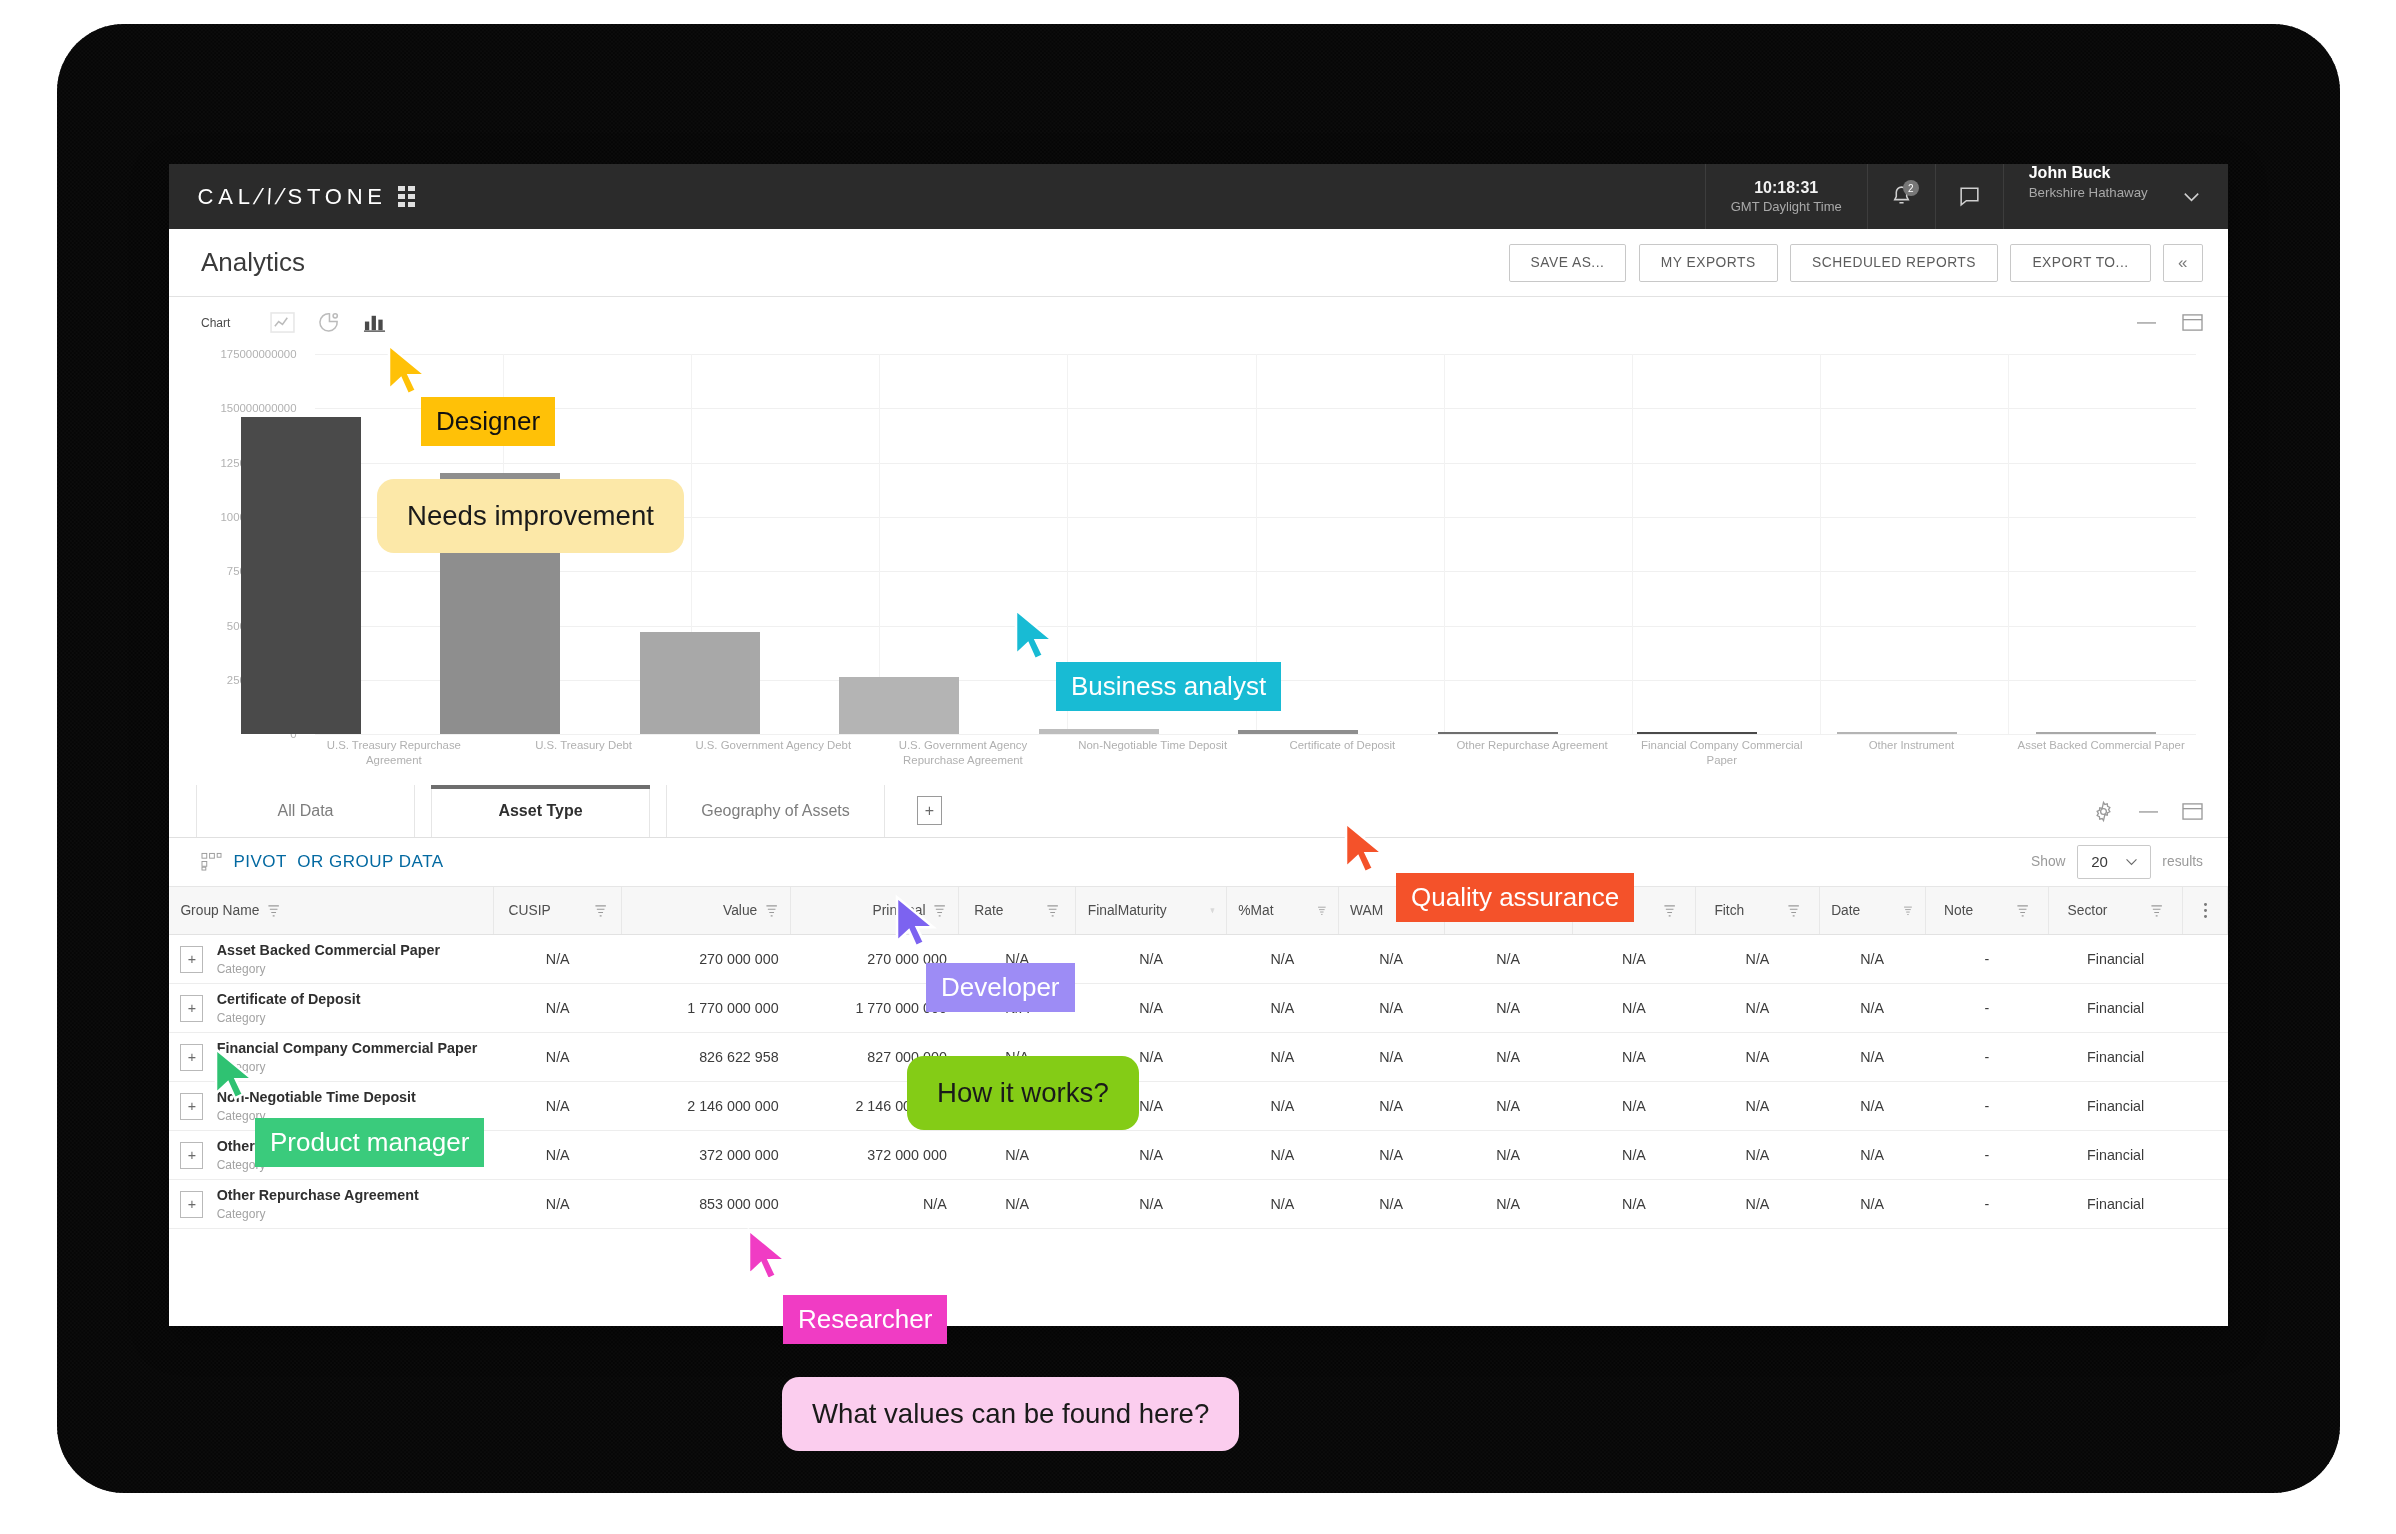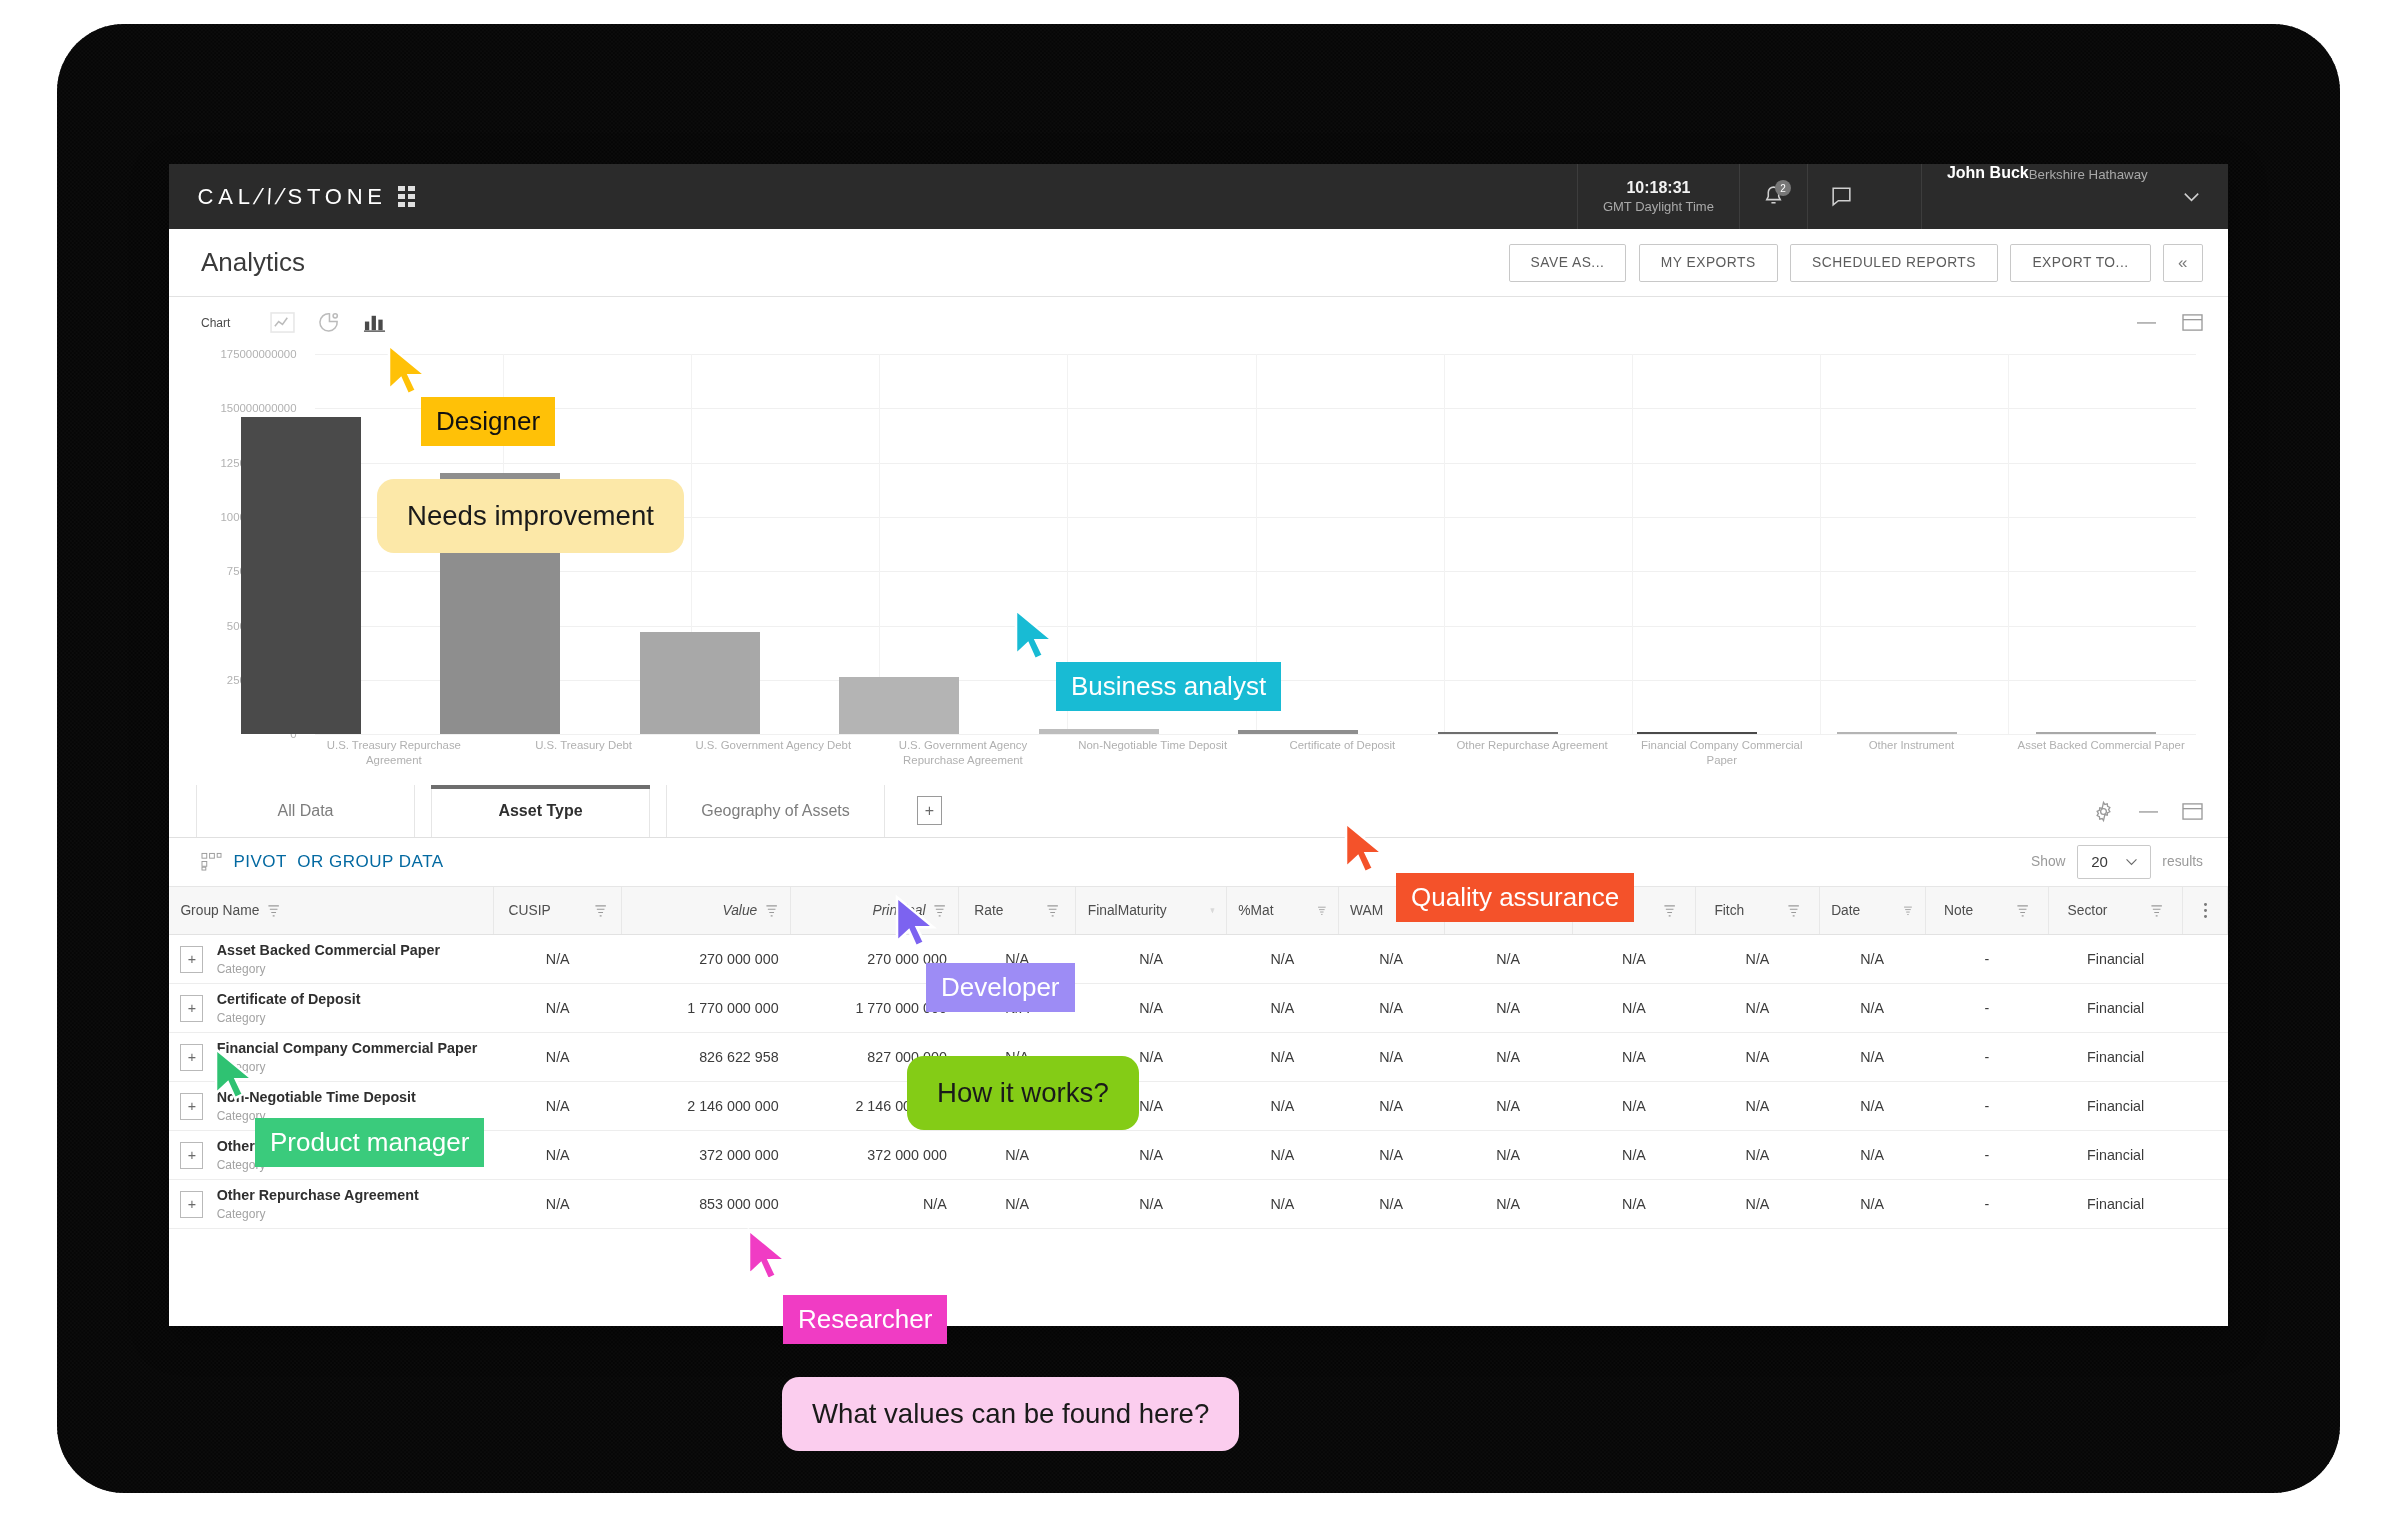--- a/index.html
+++ b/index.html
@@ -73,21 +73,21 @@
     display:flex; flex-direction: column; align-items: center; justify-content: center;
     padding: 0 25px; border-left: 1px solid #3d3d3d;
   }
   .tb-time { font-size: 16px; font-weight: bold; color: #f2f2f2; }
   .tb-tz { font-size: 13px; color: #a9a9a9; margin-top: 2.9px; }
   .tb-icon { width: 68px; display:flex; align-items:center; justify-content:center; border-left:1px solid #3d3d3d; cursor:pointer; position: relative;}
   .badge {
     position:absolute; top: 16px; right: 16px; width: 16px; height: 16px; border-radius: 50%;
     background: #777; color: #fff; font-size: 10px; display:flex; align-items:center; justify-content:center;
   }
-  .tb-user { display:flex; flex-direction:row; justify-content:flex-start; padding: 0 19px 0 25px; border-left:1px solid #3d3d3d; cursor:pointer;margin-left:46px;}
+  .tb-user { display:flex; flex-direction:column; justify-content:flex-start; padding: 0 19px 0 25px; border-left:1px solid #3d3d3d; cursor:pointer;}
   .tb-user-name { font-size: 16px; font-weight: bold; color:#fff; }
   .tb-user-org { font-size: 13.3px; color:#a9a9a9; margin-top:2.9px; }
   .tb-caret { display:flex; align-items:center; padding: 0 25px 0 13.3px; cursor:pointer;}
 
   
   .page-head {
     height: 68px; display:flex; align-items:center; padding: 0 25px 0 32px;
     border-bottom: 1px solid #e2e2e2; background:#fff;
   }
   .page-title { font-size: 26px; color: #3a3a3a; }
@@ -147,21 +147,21 @@
   }
 
   
   .tablewrap { border-top:1px solid #e6e6e6; }
   table { width:100%; border-collapse: collapse; table-layout: fixed; }
   th {
     background:#f7f7f7; height: 48px; font-size: 13.8px; color:#4e4e4e; font-weight: normal;
     border-right: 1px solid #e8e8e8; border-bottom:1px solid #e2e2e2; padding: 0 11.4px;
   }
   th .th-in { display:flex; align-items:center; gap: 7.6px; justify-content:flex-start; }
-  th.num .th-in { justify-content:flex-end;font-style:italic; }
+  th.num .th-in { justify-content:flex-end; }
   th.ctr .th-in { justify-content:center;gap:43px; }
   td {
     height: 49px; font-size: 14.3px; color:#3c3c3c; border-bottom:1px solid #ededed;
     padding: 0 11.4px; vertical-align: middle;
   }
   td.num { text-align:right; }
   td.ctr { text-align:center; }
   .grpcell { display:flex; align-items:center; gap: 13.3px; }
   .expand {
     width: 23px; height: 27px; min-width:23px; border:1px solid #b9b9b9; color:#6a6a6a;

